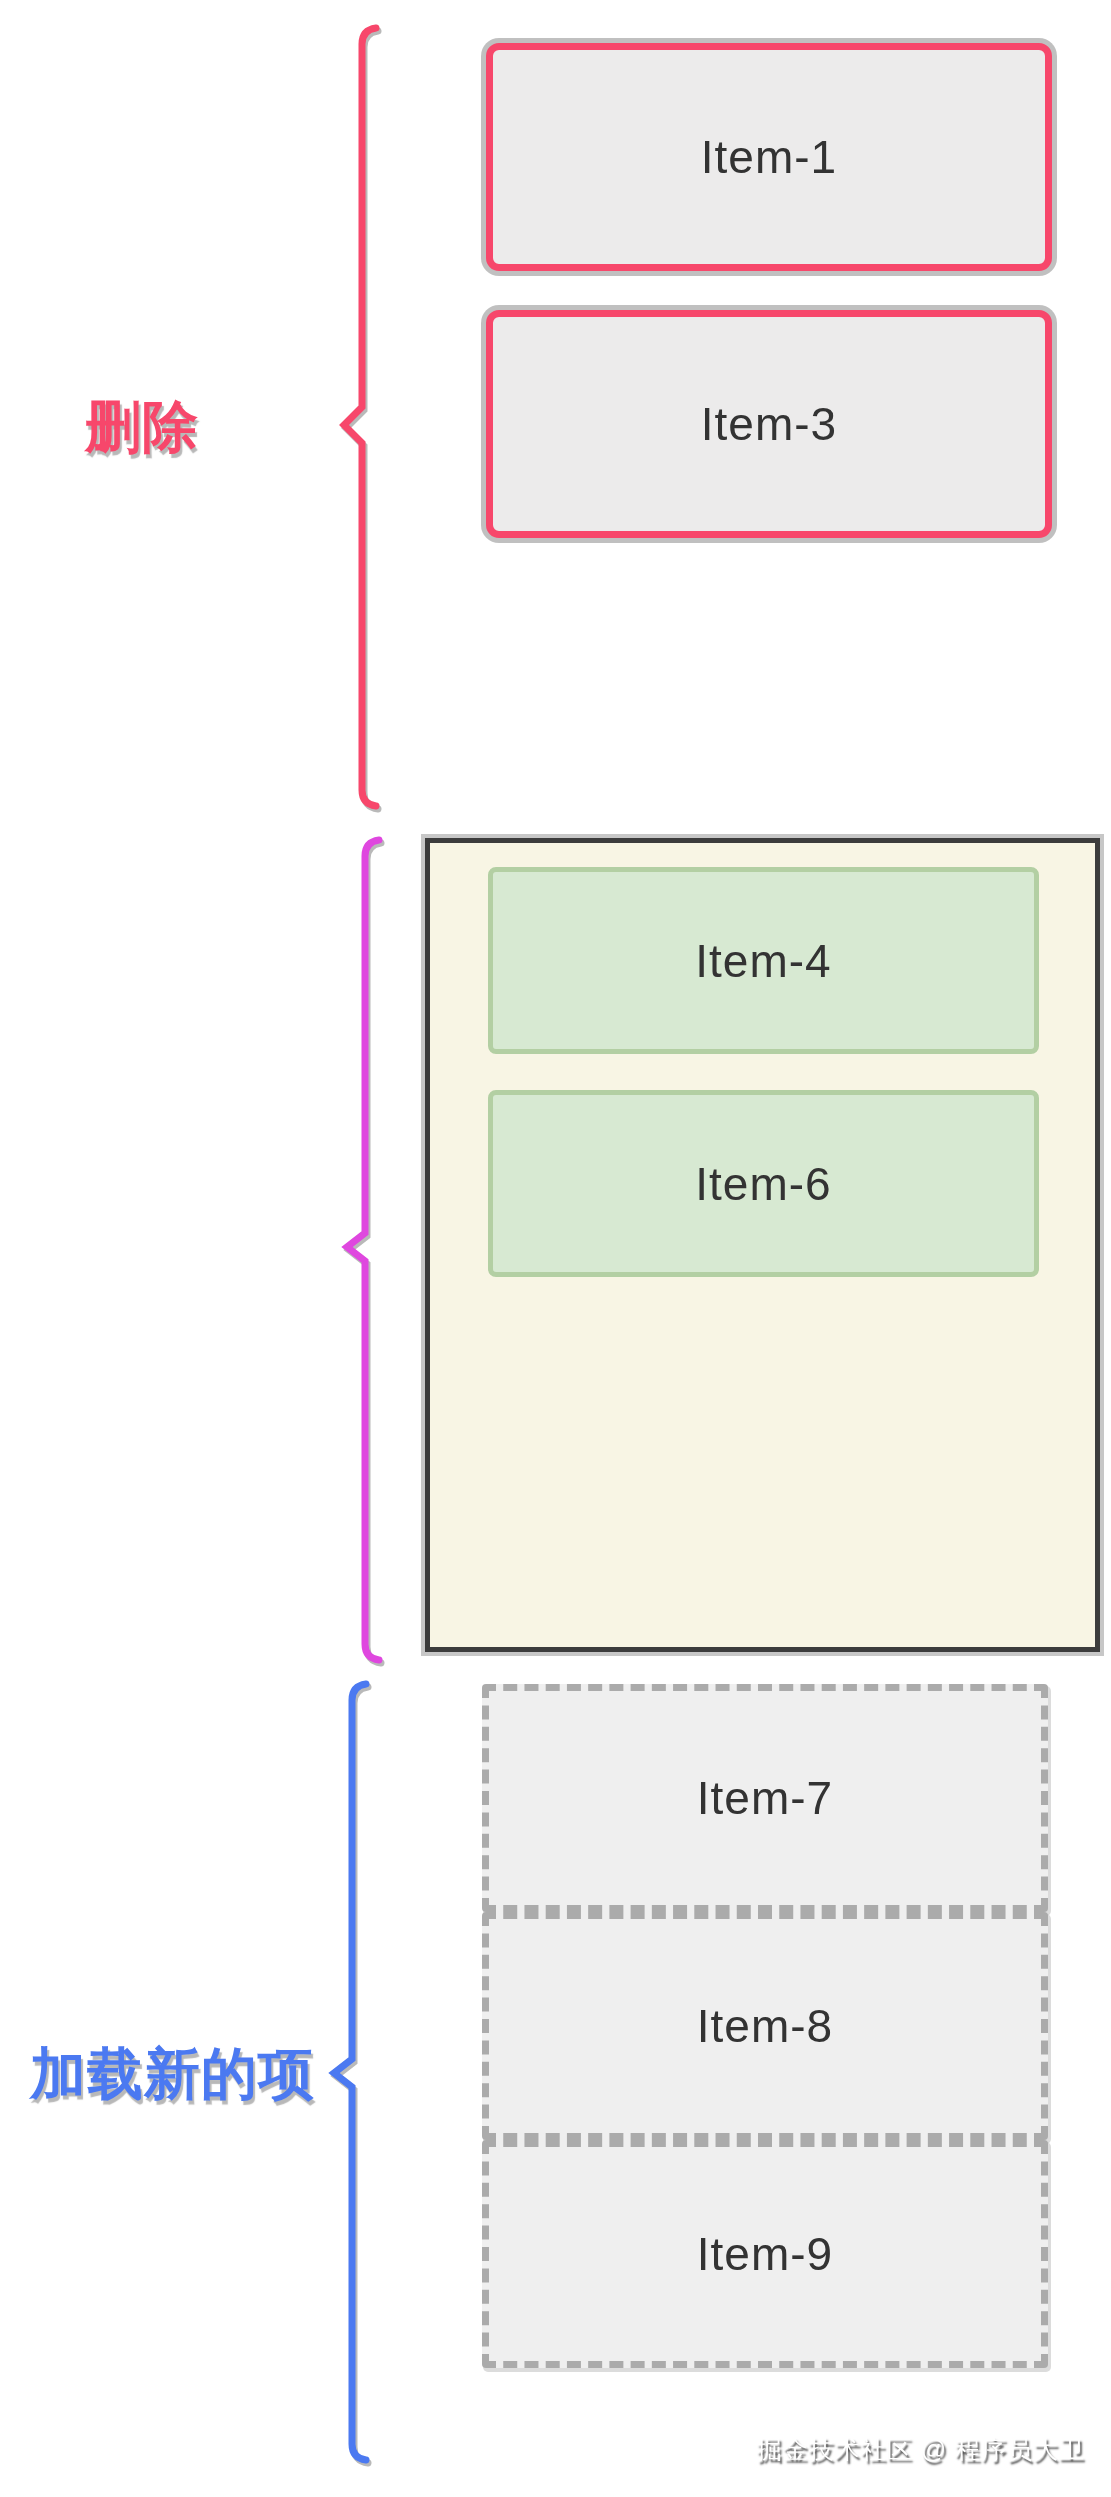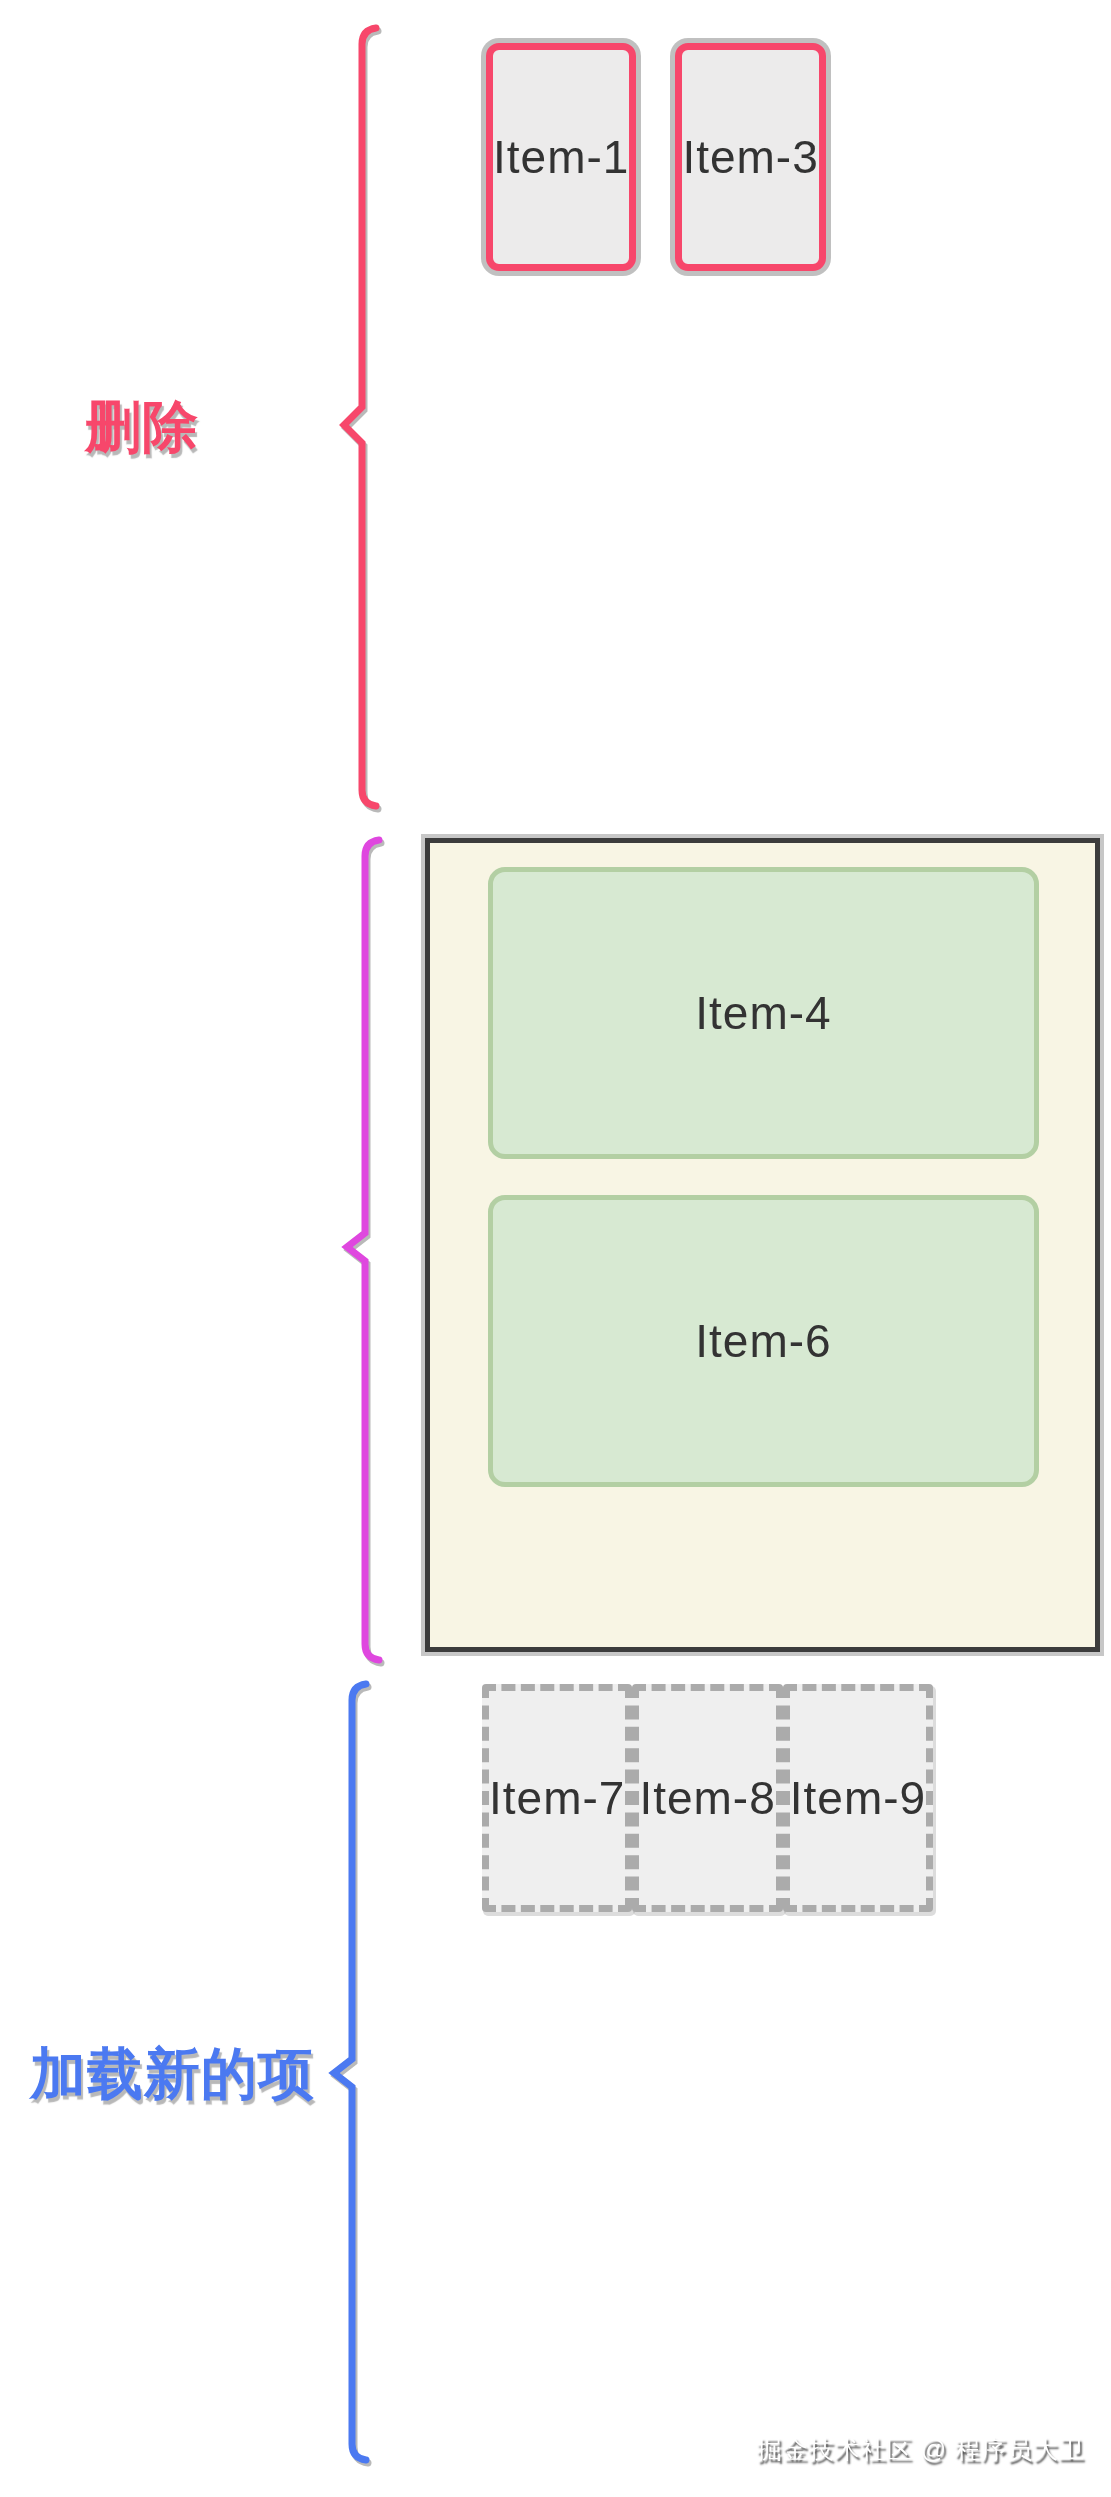--- a/index.html
+++ b/index.html
@@ -16,21 +16,21 @@
   
   .sec-label{
     position:absolute;font-size:56px;line-height:58px;font-weight:bold;
     text-align:left;letter-spacing:1px;white-space:nowrap;
     text-shadow:2px 4px 1px rgba(125,125,125,0.55);
   }
   .sec-label.red{color:var(--delete-accent);left:85px;top:398px;width:210px;}
   .sec-label.magenta{color:var(--visible-accent);left:60px;top:1215px;width:260px;}
   .sec-label.blue{color:var(--loadnew-accent);left:30px;top:2045px;width:300px;}
   
-  .group{position:absolute;display:flex;flex-direction:row;}
+  .group{position:absolute;display:flex;flex-direction:column;}
   .group.delete{left:486px;top:43px;width:566px;gap:39px;}
   .group.loadnew{left:482px;top:1684px;width:566px;}
   .item{
     box-sizing:border-box;height:228px;display:flex;align-items:center;justify-content:center;
     font-size:46px;color:var(--item-text);letter-spacing:1px;
   }
   .item.red{
     background:var(--item-fill);border:7px solid var(--delete-accent);border-radius:13px;
     box-shadow:0 0 0 5px rgba(130,130,130,0.5);
   }
@@ -39,22 +39,22 @@
     box-shadow:2px 3px 0 1px rgba(140,140,140,0.3);
   }
   
   .viewport{
     position:absolute;left:425px;top:838px;width:675px;height:814px;box-sizing:border-box;
     background:var(--container-fill);border:5px solid var(--container-border);
     box-shadow:0 0 0 4px rgba(130,130,130,0.45);
     display:flex;flex-direction:column;gap:36px;padding:24px 56px 18px 58px;
   }
   .item.green{
-    height:292px;background:var(--green-fill);border:5px solid var(--green-border);
-    border-radius:17px;box-shadow:none;
+    height:187px;background:var(--green-fill);border:5px solid var(--green-border);
+    border-radius:8px;box-shadow:none;
   }
   
   .watermark{
     position:absolute;top:2433px;right:26px;font-size:25px;letter-spacing:1px;
     color:#ffffff;text-shadow:2px 3px 2px rgba(70,70,70,0.95);white-space:nowrap;
   }
 </style>
 </head>
 <body>
 

